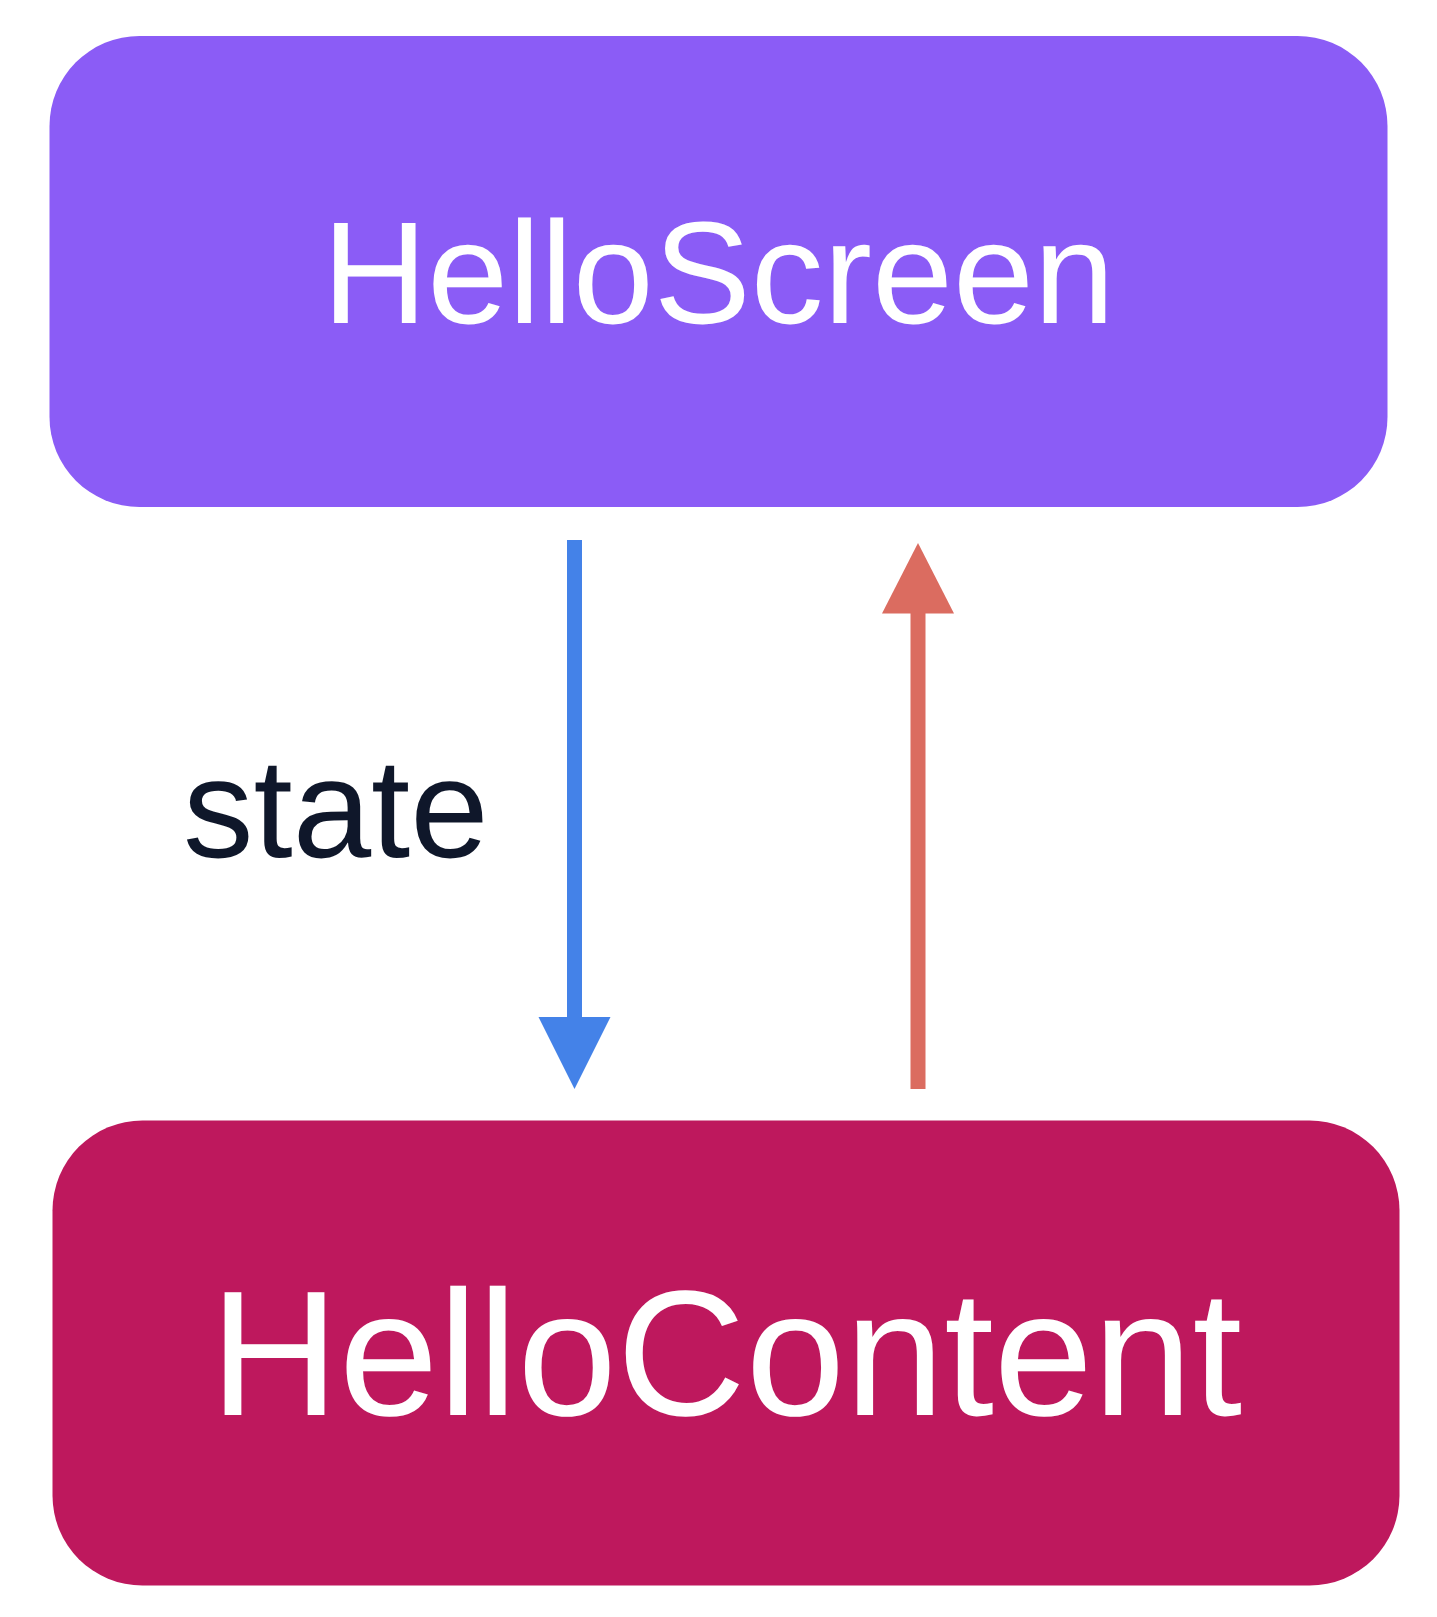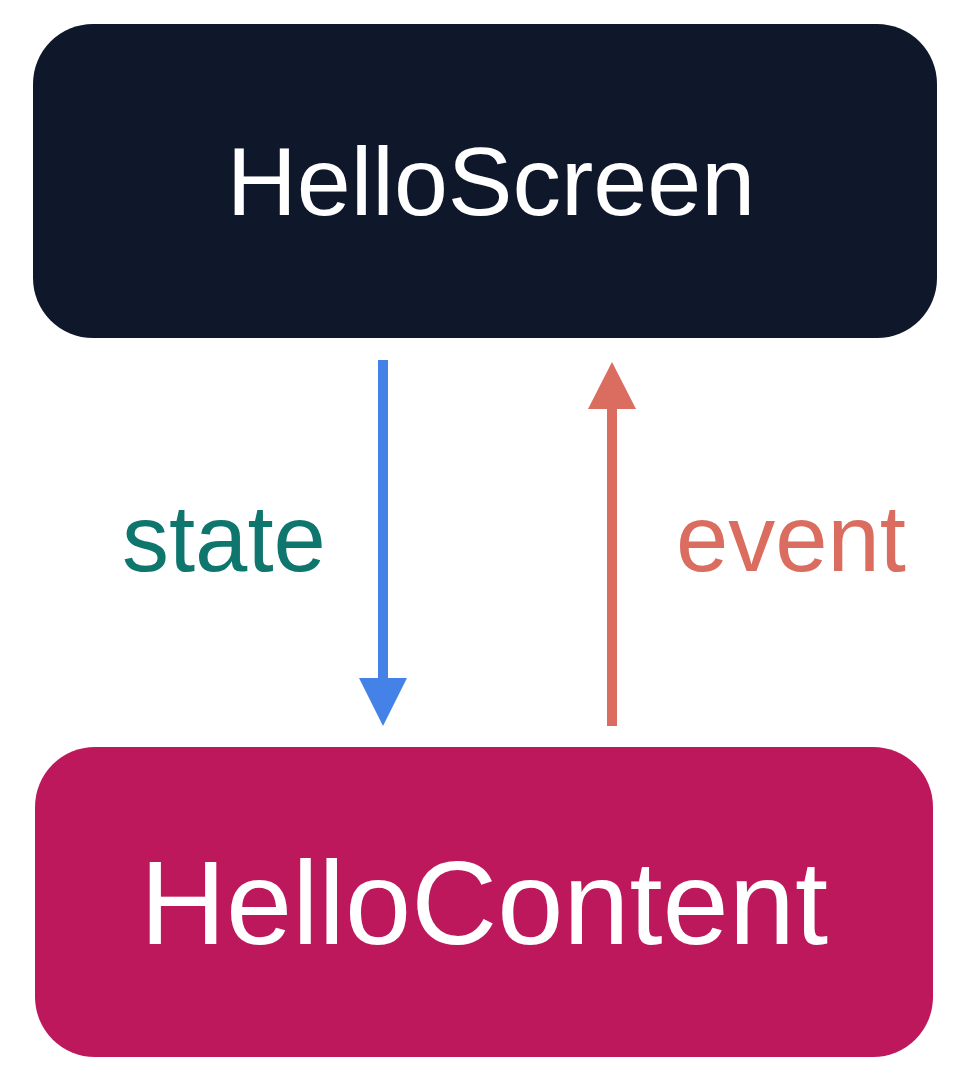--- a/index.html
+++ b/index.html
@@ -57,32 +57,31 @@
     display: block;
   }
   .arrow-state { left: 358px; top: 360px; }
   .arrow-event { left: 587px; top: 362px; }
 </style>
 </head>
 <body>
 
 <div class="diagram">
 
-  <div class="node node-top" style="background-color: #0f172a; padding-left: 12px;">
+  <div class="node node-top" style="background-color: #8b5cf6;">
     <span class="node-label" style="color: rgb(255, 255, 255);">HelloScreen</span>
   </div>
 
-  <span class="edge-label label-state" style="color: #0f766e;">state</span>
+  <span class="edge-label label-state" style="color: #0f172a;">state</span>
 
   <svg class="arrow arrow-state" width="50" height="366" viewBox="0 0 50 366" style="color: rgb(68, 130, 232);">
     <line x1="25" y1="0" x2="25" y2="322" stroke="currentColor" stroke-width="10"></line>
     <polygon points="1,318 49,318 25,366" fill="currentColor"></polygon>
   </svg>
 
-  <span class="edge-label label-event" style="color: rgb(219, 108, 96);">event</span>
 
   <svg class="arrow arrow-event" width="50" height="364" viewBox="0 0 50 364" style="color: rgb(219, 108, 96);">
     <polygon points="25,0 1,47 49,47" fill="currentColor"></polygon>
     <line x1="25" y1="42" x2="25" y2="364" stroke="currentColor" stroke-width="10"></line>
   </svg>
 
   <div class="node node-bottom" style="background-color: #be185d;">
     <span class="node-label" style="color: rgb(255, 255, 255);">HelloContent</span>
   </div>
 

